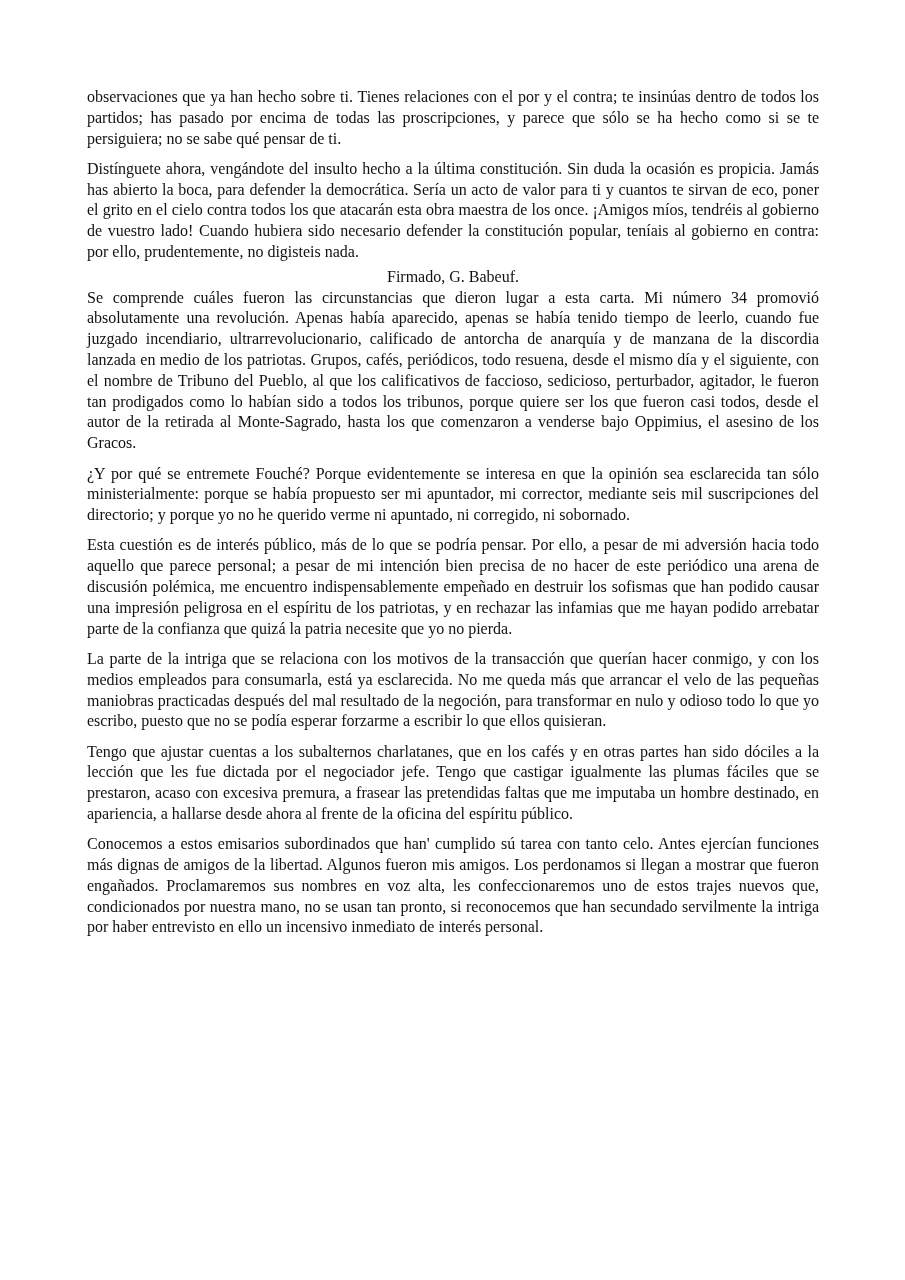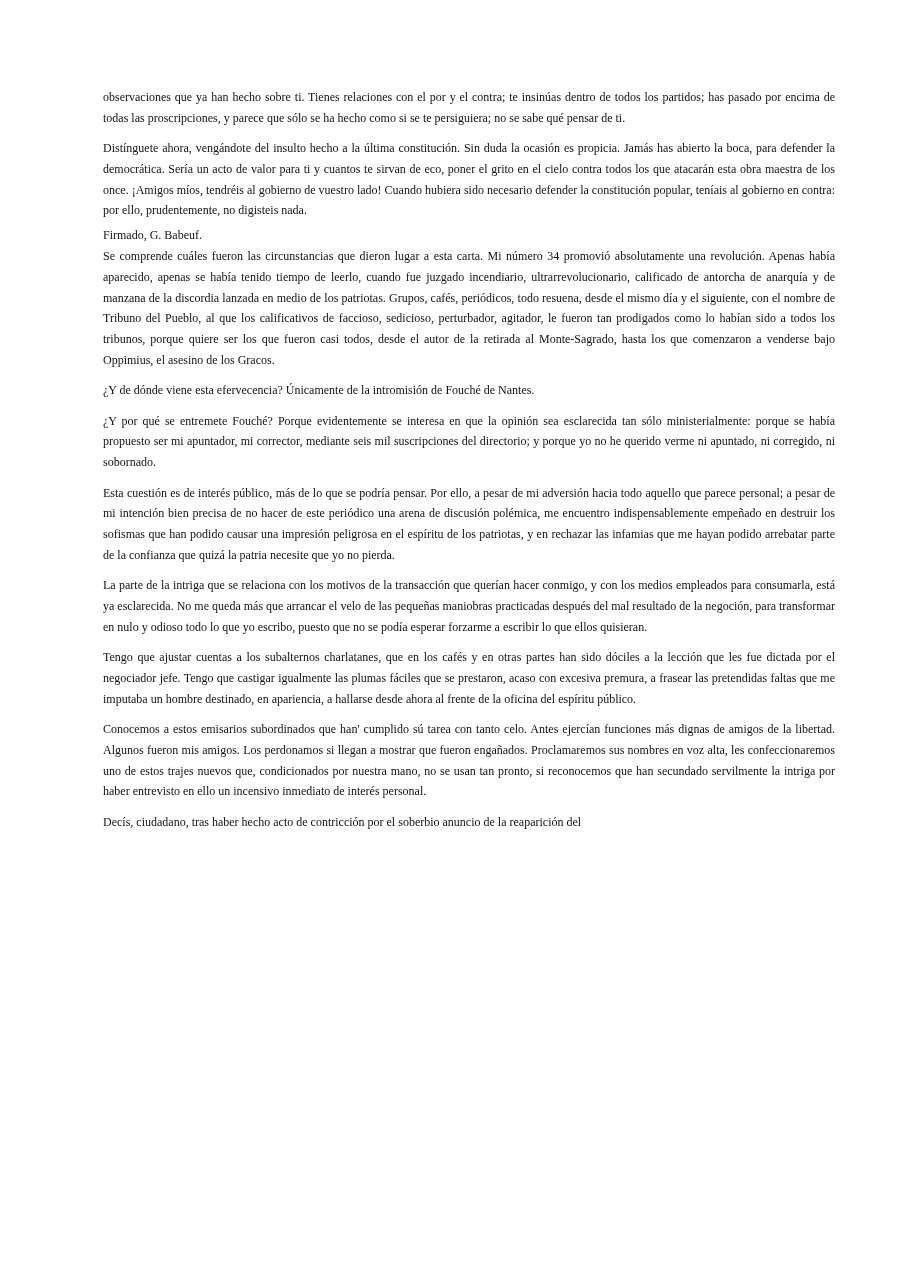--- a/index.html
+++ b/index.html
@@ -12,46 +12,43 @@
     height: 1280px;
     position: relative;
     overflow: hidden;
   }
   .page {
     position: absolute;
     left: 87px;
     top: 87px;
     width: 732px;
     font-family: "Liberation Serif", "DejaVu Serif", serif;
-    font-size: 12px;
+    font-size: 16px;
     line-height: 20.8px;
     color: #111111;
-    margin-left: 16px;
   }
   .para {
     margin: 0 0 9.5px 0;
     text-align: justify;
     hyphens: none;
   }
   .signature {
     margin: 0;
-    text-align: left;
+    text-align: center;
   }
   .para.tight {
     margin-top: 0;
   }
 </style>
 </head>
 <body>
 
 <div class="page">
   <p class="para">observaciones que ya han hecho sobre ti. Tienes relaciones con el por y el contra; te insinúas dentro de todos los partidos; has pasado por encima de todas las proscripciones, y parece que sólo se ha hecho como si se te persiguiera; no se sabe qué pensar de ti.</p>
   <p class="para" style="margin-bottom:4px">Distínguete ahora, vengándote del insulto hecho a la última constitución. Sin duda la ocasión es propicia. Jamás has abierto la boca, para defender la democrática. Sería un acto de valor para ti y cuantos te sirvan de eco, poner el grito en el cielo contra todos los que atacarán esta obra maestra de los once. ¡Amigos míos, tendréis al gobierno de vuestro lado! Cuando hubiera sido necesario defender la constitución popular, teníais al gobierno en contra: por ello, prudentemente, no digisteis nada.</p>
   <p class="signature">Firmado, G. Babeuf.</p>
   <p class="para tight">Se comprende cuáles fueron las circunstancias que dieron lugar a esta carta. Mi número 34 promovió absolutamente una revolución. Apenas había aparecido, apenas se había tenido tiempo de leerlo, cuando fue juzgado incendiario, ultrarrevolucionario, calificado de antorcha de anarquía y de manzana de la discordia lanzada en medio de los patriotas. Grupos, cafés, periódicos, todo resuena, desde el mismo día y el siguiente, con el nombre de Tribuno del Pueblo, al que los calificativos de faccioso, sedicioso, perturbador, agitador, le fueron tan prodigados como lo habían sido a todos los tribunos, porque quiere ser los que fueron casi todos, desde el autor de la retirada al Monte-Sagrado, hasta los que comenzaron a venderse bajo Oppimius, el asesino de los Gracos.</p>
-  <p class="para">¿Y de dónde viene esta efervecencia? Únicamente de la intromisión de Fouché de Nantes.</p>
   <p class="para">¿Y por qué se entremete Fouché? Porque evidentemente se interesa en que la opinión sea esclarecida tan sólo ministerialmente: porque se había propuesto ser mi apuntador, mi corrector, mediante seis mil suscripciones del directorio; y porque yo no he querido verme ni apuntado, ni corregido, ni sobornado.</p>
   <p class="para">Esta cuestión es de interés público, más de lo que se podría pensar. Por ello, a pesar de mi adversión hacia todo aquello que parece personal; a pesar de mi intención bien precisa de no hacer de este periódico una arena de discusión polémica, me encuentro indispensablemente empeñado en destruir los sofismas que han podido causar una impresión peligrosa en el espíritu de los patriotas, y en rechazar las infamias que me hayan podido arrebatar parte de la confianza que quizá la patria necesite que yo no pierda.</p>
   <p class="para">La parte de la intriga que se relaciona con los motivos de la transacción que querían hacer conmigo, y con los medios empleados para consumarla, está ya esclarecida. No me queda más que arrancar el velo de las pequeñas maniobras practicadas después del mal resultado de la negoción, para transformar en nulo y odioso todo lo que yo escribo, puesto que no se podía esperar forzarme a escribir lo que ellos quisieran.</p>
   <p class="para">Tengo que ajustar cuentas a los subalternos charlatanes, que en los cafés y en otras partes han sido dóciles a la lección que les fue dictada por el negociador jefe. Tengo que castigar igualmente las plumas fáciles que se prestaron, acaso con excesiva premura, a frasear las pretendidas faltas que me imputaba un hombre destinado, en apariencia, a hallarse desde ahora al frente de la oficina del espíritu público.</p>
   <p class="para">Conocemos a estos emisarios subordinados que han' cumplido sú tarea con tanto celo. Antes ejercían funciones más dignas de amigos de la libertad. Algunos fueron mis amigos. Los perdonamos si llegan a mostrar que fueron engañados. Proclamaremos sus nombres en voz alta, les confeccionaremos uno de estos trajes nuevos que, condicionados por nuestra mano, no se usan tan pronto, si reconocemos que han secundado servilmente la intriga por haber entrevisto en ello un incensivo inmediato de interés personal.</p>
-  <p class="para">Decís, ciudadano, tras haber hecho acto de contricción por el soberbio anuncio de la reaparición del</p>
 </div>
 
 </body></html>

